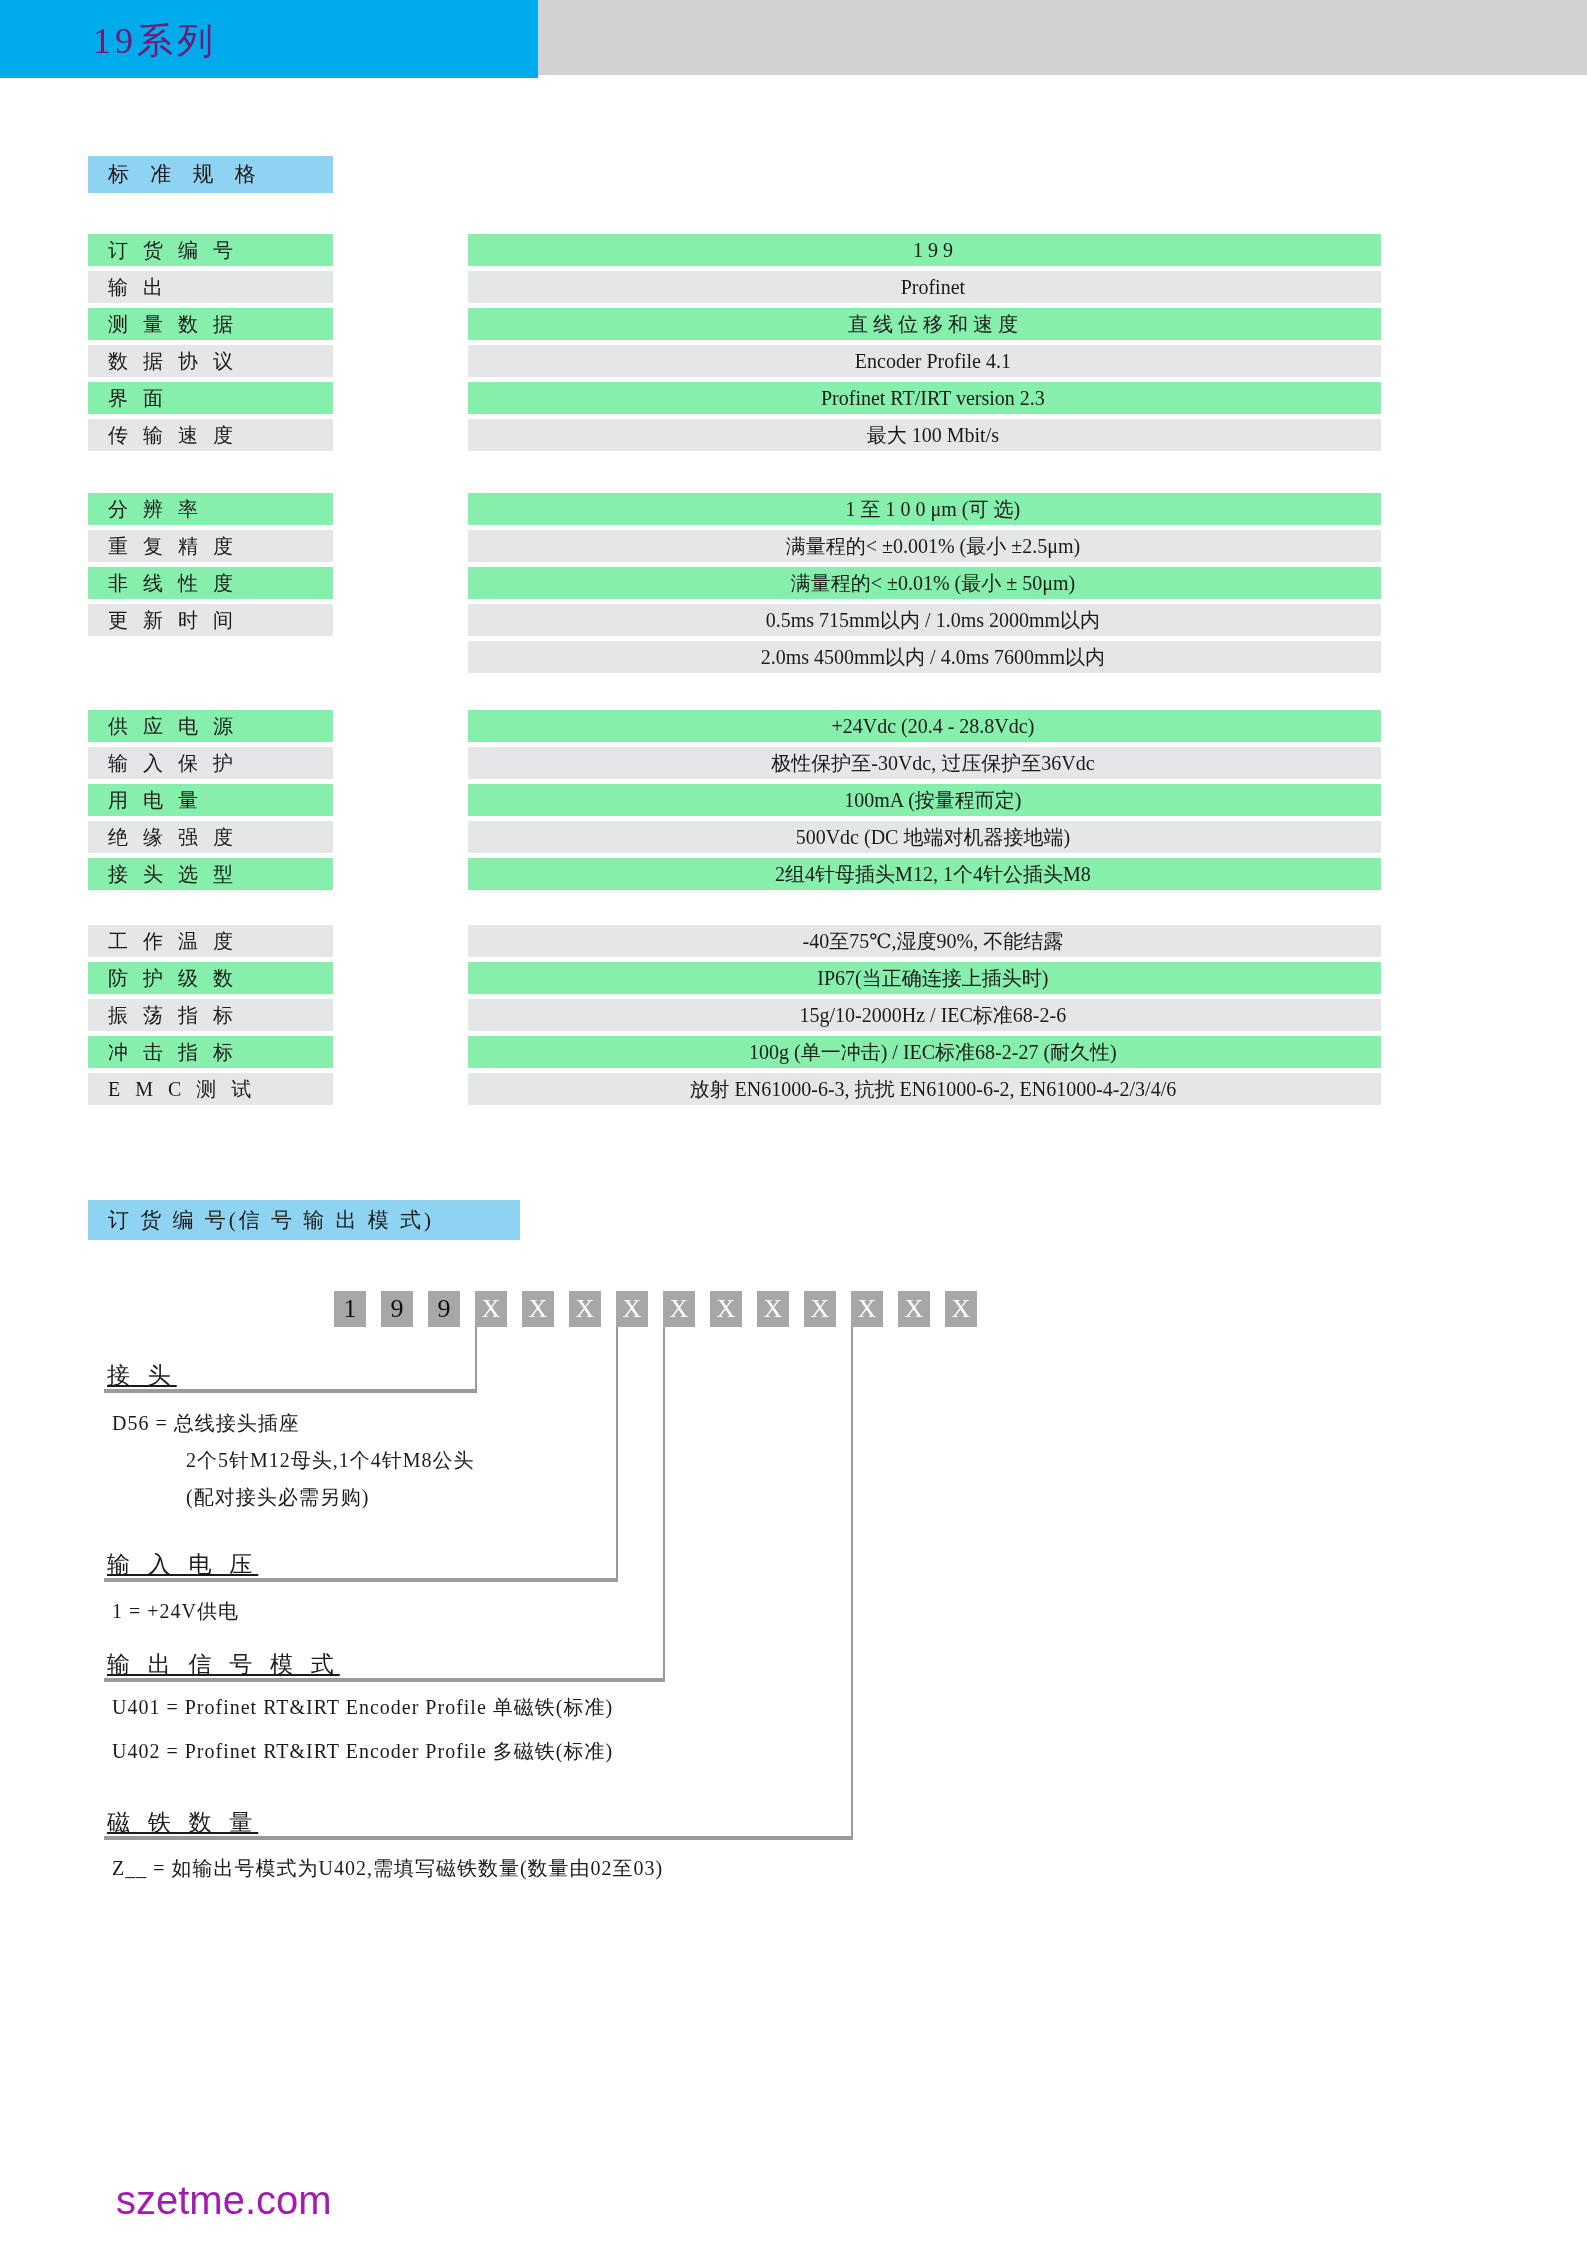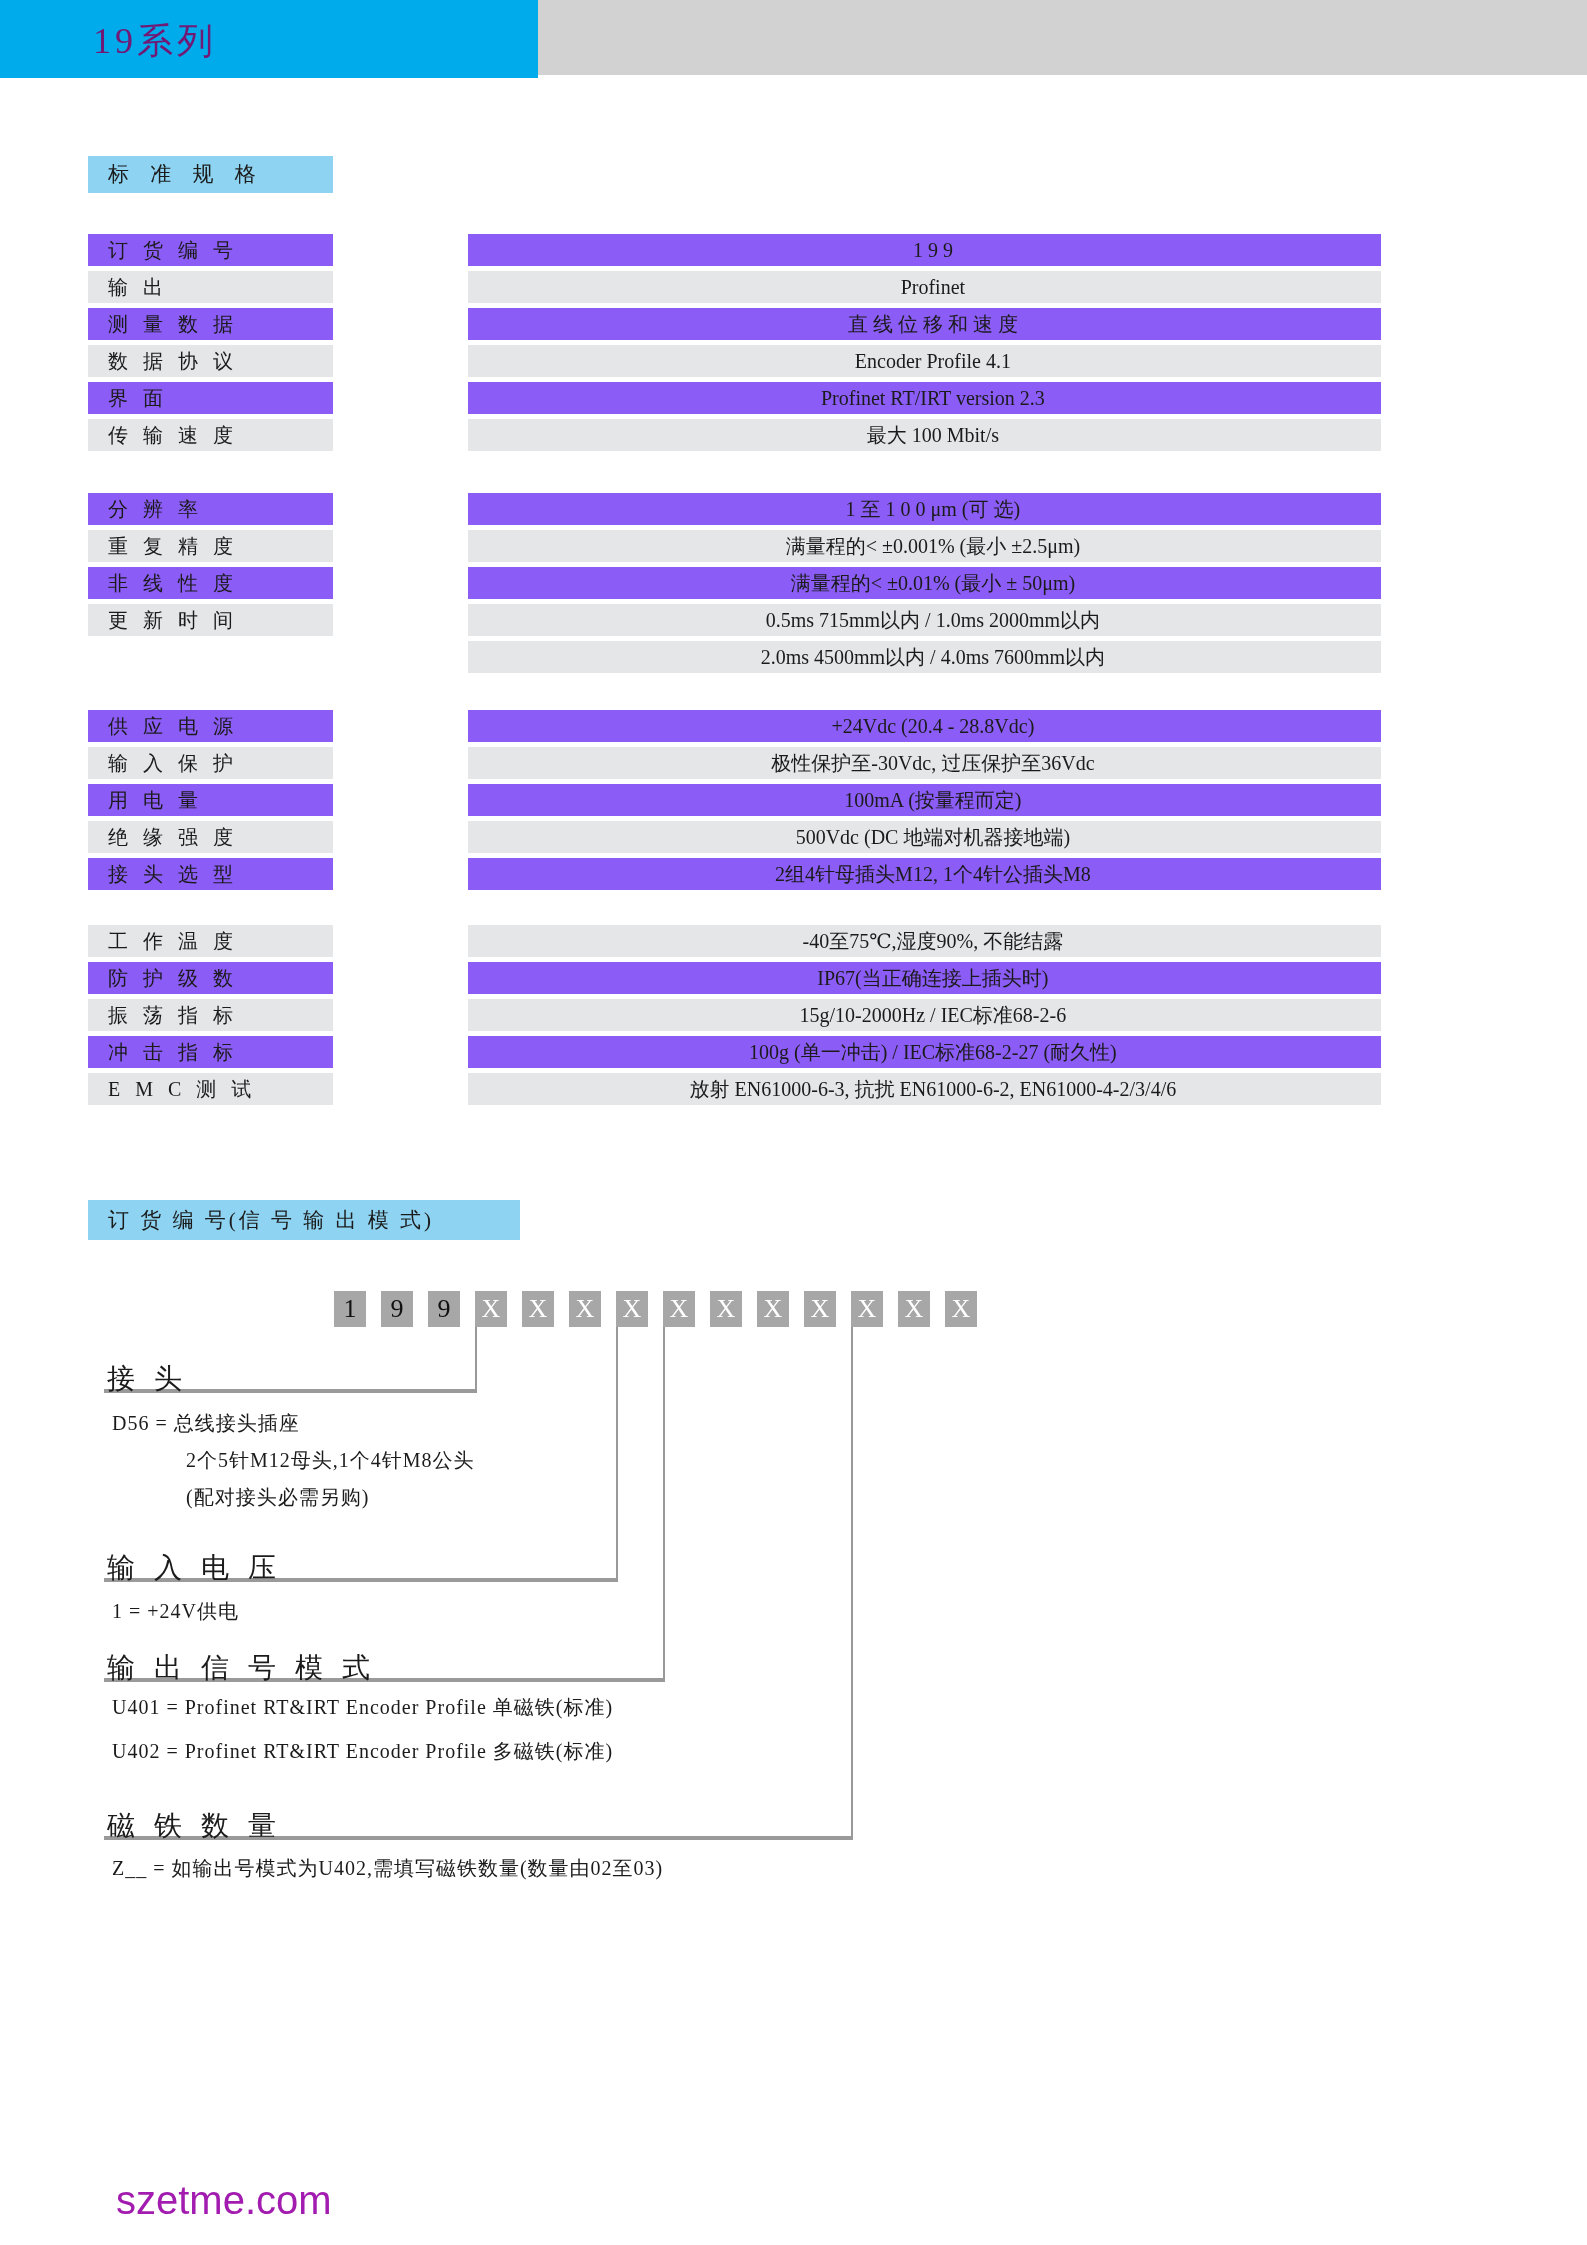--- a/index.html
+++ b/index.html
@@ -21,37 +21,37 @@
   .section-specs{left:88px;top:156px;width:245px;height:37px;line-height:37px;letter-spacing:8px;}
   .section-ordering{left:88px;top:1200px;width:432px;height:40px;line-height:40px;letter-spacing:3px;}
 
   
   .spec-group{left:88px;width:1293px;}
   .row{display:flex;height:32px;margin-bottom:5px;}
   .cell{box-sizing:border-box;line-height:32px;font-size:20px;}
   .cell.label{width:265px;padding-left:20px;letter-spacing:5px;}
   .cell.gapcol{width:146px;background:transparent;}
   .cell.value{width:991px;text-align:center;padding-left:17px;}
-  .dark{background:#8b5cf6;}
+  .dark{background:#86efac;}
   .light{background:#e4e6e8;}
   .none{background:transparent;}
 
   
   .pn-row{left:334px;top:1291px;display:flex;gap:15px;}
   .pn{width:32px;height:36px;line-height:36px;text-align:center;
       background:#a7a7a7;font-size:26px;}
   .pn.digit{color:#111111;}
   .pn.x{color:#ffffff;}
 
   
   .vline{width:2px;background:#999999;}
   .hline{height:4px;background:#9a9a9a;}
 
   
-  .legend-label{font-size:28px;letter-spacing:6px;}
+  .legend-label{font-size:23px;letter-spacing:6px;text-decoration:underline;}
   .legend-text{font-size:20px;letter-spacing:1px;}
 
   .footer{left:116px;top:2178px;font-size:40px;color:#a21caf;
     font-family:"Liberation Sans","DejaVu Sans",sans-serif;}
 </style>
 </head>
 <body>
 
 <div class="abs header-blue"></div>
 <div class="abs header-gray"></div>

